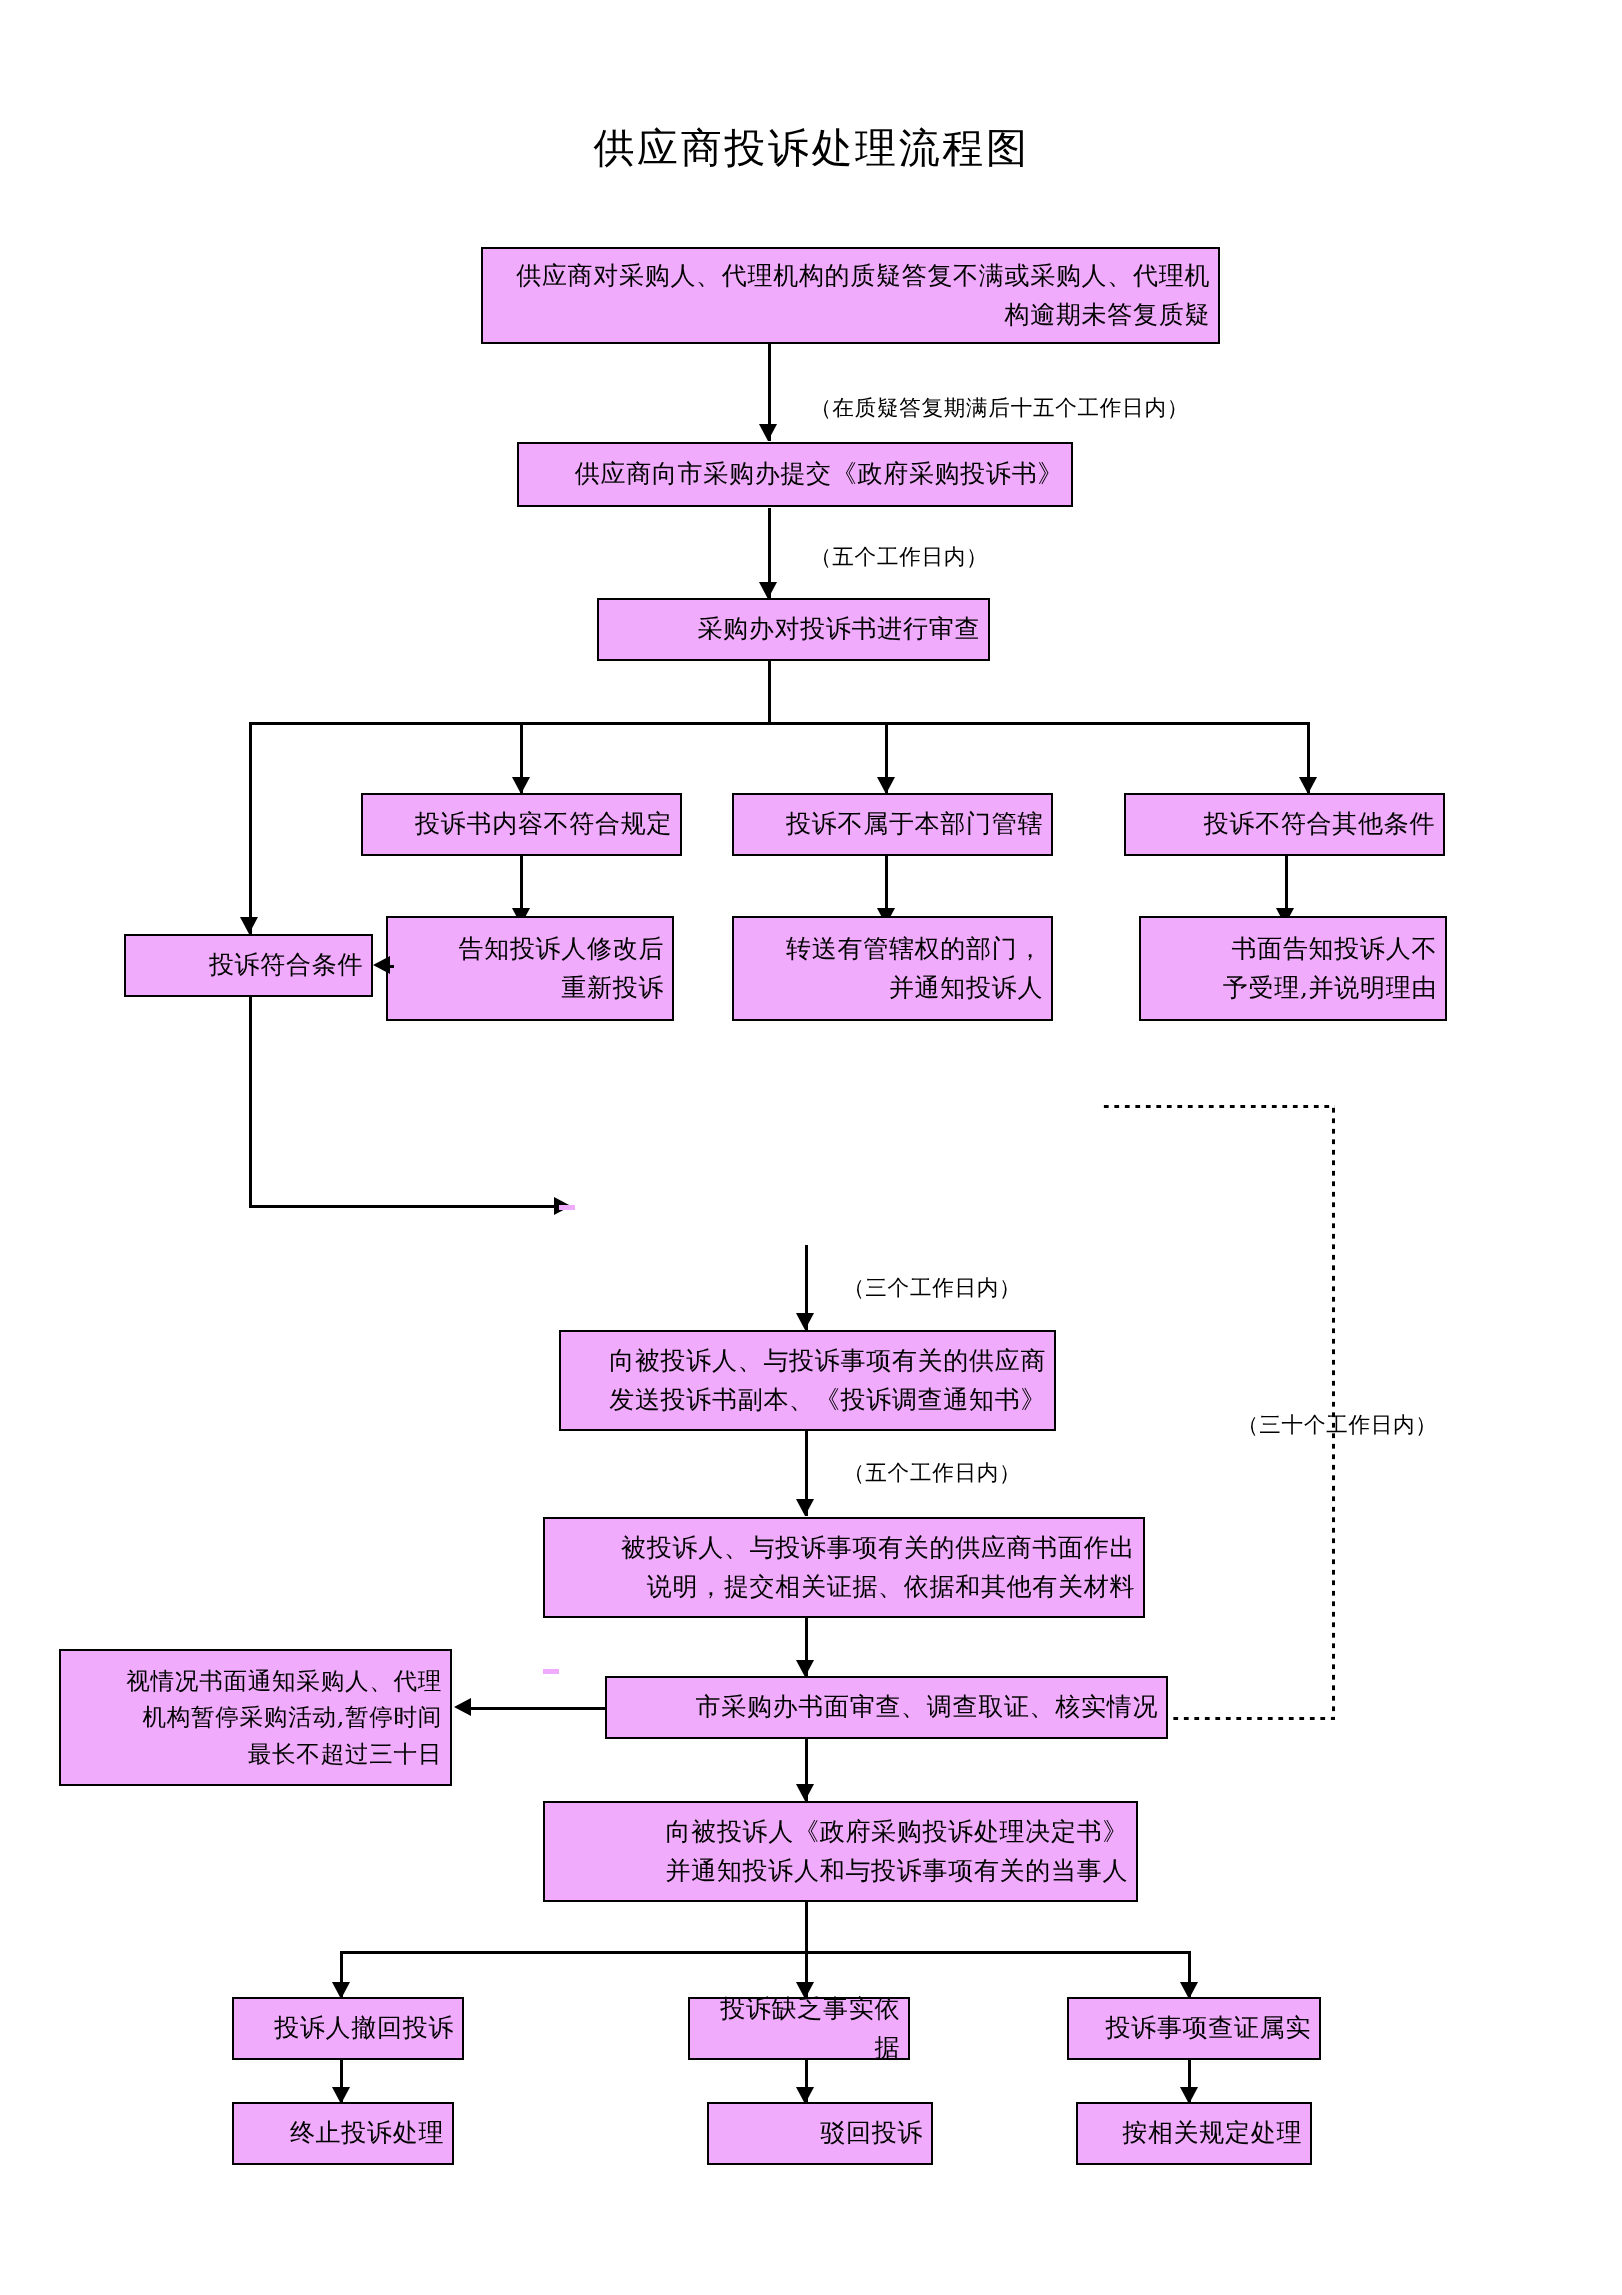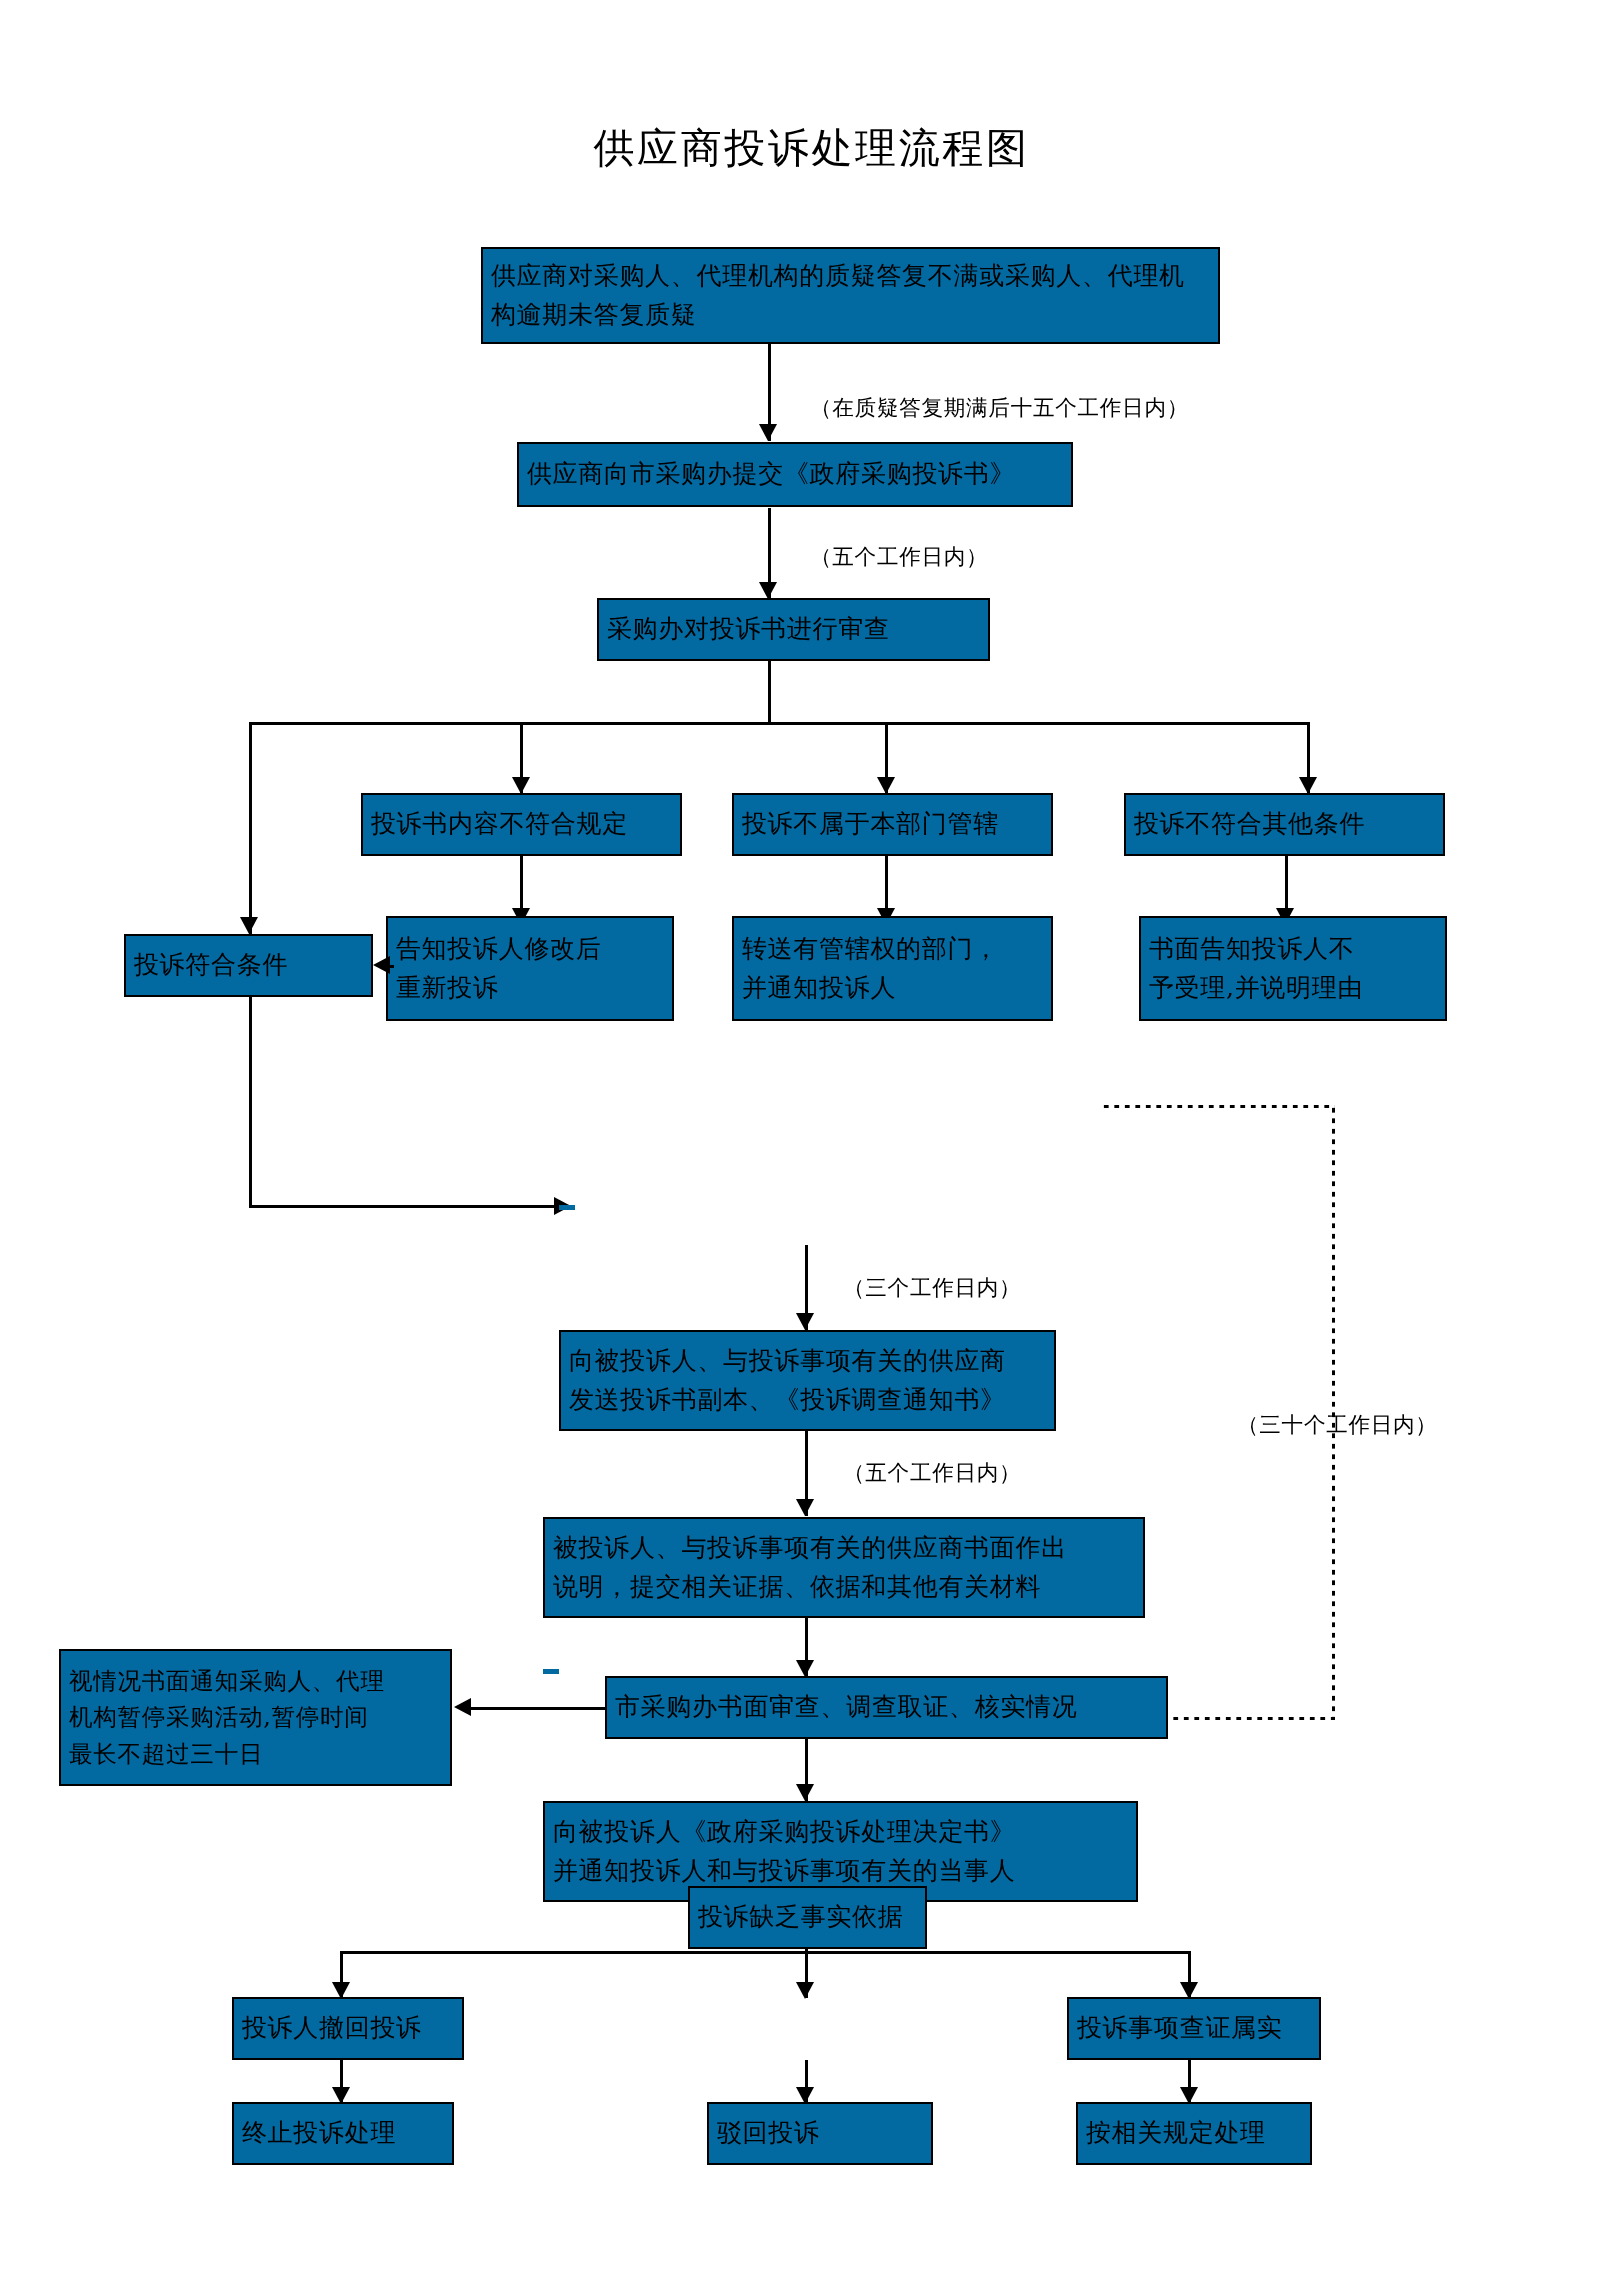--- a/index.html
+++ b/index.html
@@ -26,25 +26,25 @@
     text-align: center;
     font-size: 41px;
     font-weight: normal;
     letter-spacing: 2.6px;
     font-family: Liberation Serif, serif;
   }
   .node {
     position: absolute;
     box-sizing: border-box;
     border: 2px solid #000000;
-    background: #0369a1;
+    background: #f0abfc;
     display: flex;
     align-items: center;
     justify-content: center;
-    text-align: left;
+    text-align: right;
     font-size: 25px;
     line-height: 1.55;
     letter-spacing: 0.7px;
     padding: 2.6px 7.9px;
     font-family: "DejaVu Serif", "Liberation Serif", serif;
   }
   .node .txt { display: block; width: 100%; }
   .note {
     position: absolute;
     font-size: 21.6px;
@@ -238,21 +238,21 @@
   <div class="ln vl" style="left:340px; top:1951px; height:47px;"></div>
   <div class="arrow-d" style="left:332px; top:1982px;"></div>
   <div class="ln vl" style="left:805px; top:1951px; height:47px;"></div>
   <div class="arrow-d" style="left:796px; top:1982px;"></div>
   <div class="ln vl" style="left:1188px; top:1951px; height:47px;"></div>
   <div class="arrow-d" style="left:1180px; top:1982px;"></div>
 
   <div class="node" style="left:232px; top:1997px; width:232px; height:63px;">
     <span class="txt">投诉人撤回投诉</span>
   </div>
-  <div class="node" style="left:688px; top:1886px; width:239px; height:63px;">
+  <div class="node" style="left:688px; top:1997px; width:222px; height:63px;">
     <span class="txt">投诉缺乏事实依据</span>
   </div>
   <div class="node" style="left:1067px; top:1997px; width:254px; height:63px;">
     <span class="txt">投诉事项查证属实</span>
   </div>
 
   <div class="ln vl" style="left:340px; top:2060px; height:43px;"></div>
   <div class="arrow-d" style="left:332px; top:2087px;"></div>
 
   <div class="ln vl" style="left:805px; top:2060px; height:43px;"></div>

